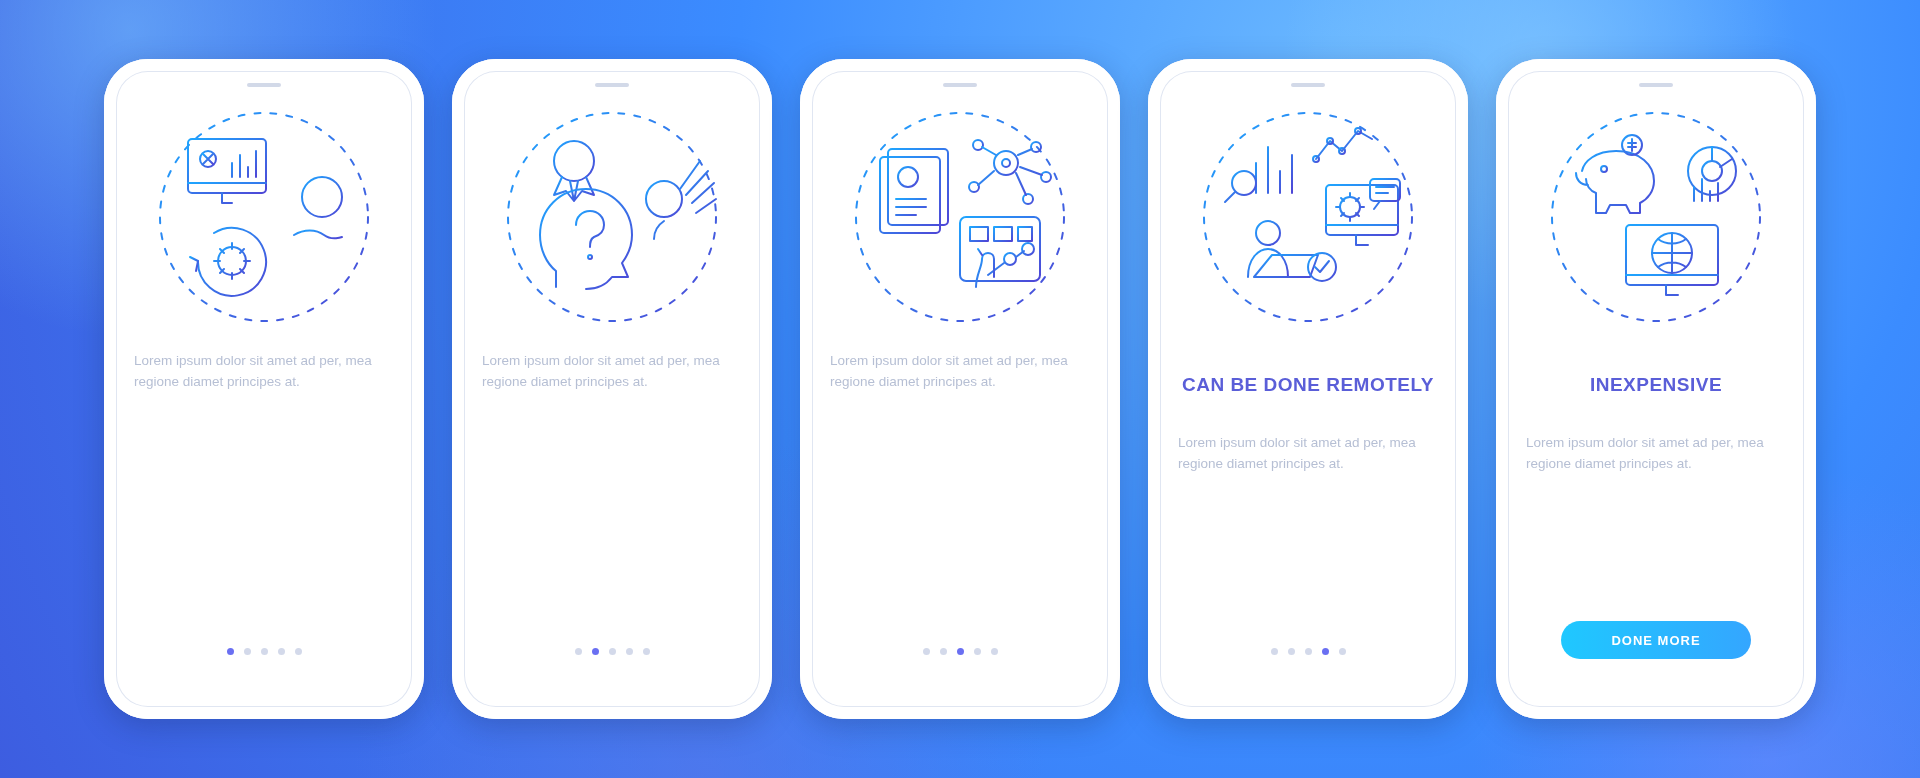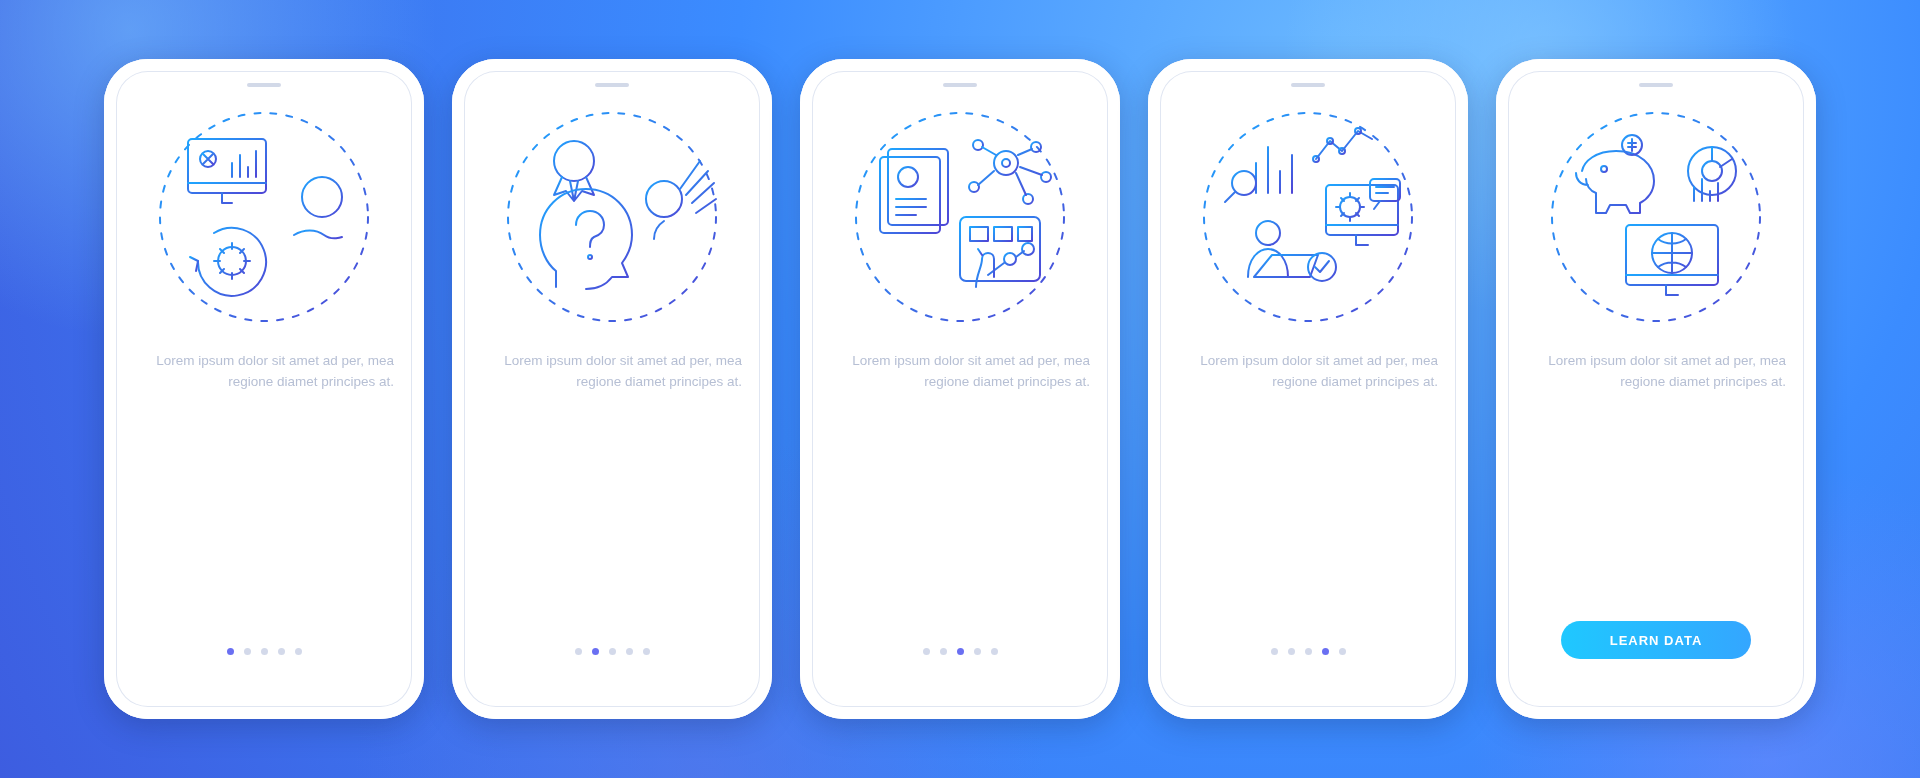--- a/index.html
+++ b/index.html
@@ -37,21 +37,21 @@
   }
   .illus svg{width:100%;height:100%}
   .title{
     margin-top:34px;
     font-size:19px;font-weight:700;letter-spacing:.5px;text-align:center;
     color:#5a5ed8;text-transform:uppercase;line-height:1.25;
     min-height:48px;display:flex;align-items:center;justify-content:center;
     padding:0 6px;
   }
   .body{
-    margin-top:24px;font-size:13.5px;line-height:1.55;text-align:right;color:#b6bfd4;
+    margin-top:24px;font-size:13.5px;line-height:1.55;text-align:left;color:#b6bfd4;
     padding:0 6px;
   }
   .spacer{flex:1}
   .dots{display:flex;gap:10px;justify-content:center;margin-bottom:34px}
   .dot{width:7px;height:7px;border-radius:50%;background:#d3d9ea}
   .dot.active{background:#6a6ff2}
 
   .cta{
     width:190px;height:38px;border:none;border-radius:19px;cursor:pointer;
     background:linear-gradient(90deg,#1fc8ff 0%,#34a6ff 100%);
@@ -205,20 +205,21 @@
       <path class="stroke-g" d="M178 80h18M178 86h12M182 94l-6 8"></path>
 
       <circle class="stroke-g" cx="70" cy="126" r="12"></circle>
       <path class="stroke-g" d="M50 170c0-18 10-28 20-28s20 10 20 28"></path>
       <path class="stroke-g" d="M56 170h56l8-22H74z"></path>
 
       <circle class="stroke-g" cx="124" cy="160" r="14"></circle>
         <path class="stroke-g" d="M117 160l5 5 9-11"></path>
     </svg>
   </div>
+  <div class="title">CAN BE DONE REMOTELY</div>
   <p class="body">Lorem ipsum dolor sit amet ad per, mea regione diamet principes at.</p>
   <div class="spacer"></div>
   <div class="dots">
     <span class="dot"></span>
     <span class="dot"></span>
     <span class="dot"></span>
     <span class="dot active"></span>
     <span class="dot"></span>
   </div>
 </div>
@@ -237,16 +238,17 @@
         <circle class="stroke-g" cx="166" cy="64" r="10"></circle>
       <path class="stroke-g" d="M166 40v14M186 52l-12 8"></path>
       <path class="stroke-g" d="M148 94V80M156 94V72M164 94V84M172 94V76"></path>
 
       <rect class="stroke-g" x="80" y="118" width="92" height="60" rx="4"></rect>
       <path class="stroke-g" d="M80 168h92M120 178v10h12"></path>
       <circle class="stroke-g" cx="126" cy="146" r="20"></circle>
       <path class="stroke-g" d="M106 146h40M126 126v40M112 132c8 6 20 6 28 0M112 160c8-6 20-6 28 0"></path>
     </svg>
   </div>
-  <p class="body">Lorem ipsum dolor sit amet ad per, mea regione diamet principes at.</p>
-  <div class="spacer"></div>
-  <button class="cta">LEARN DATA</button>
+  <div class="title">INEXPENSIVE</div>
+  <p class="body">Lorem ipsum dolor sit amet ad per, mea regione diamet principes at.</p>
+  <div class="spacer"></div>
+  <button class="cta">DONE MORE</button>
 </div>
 
 </body></html>

